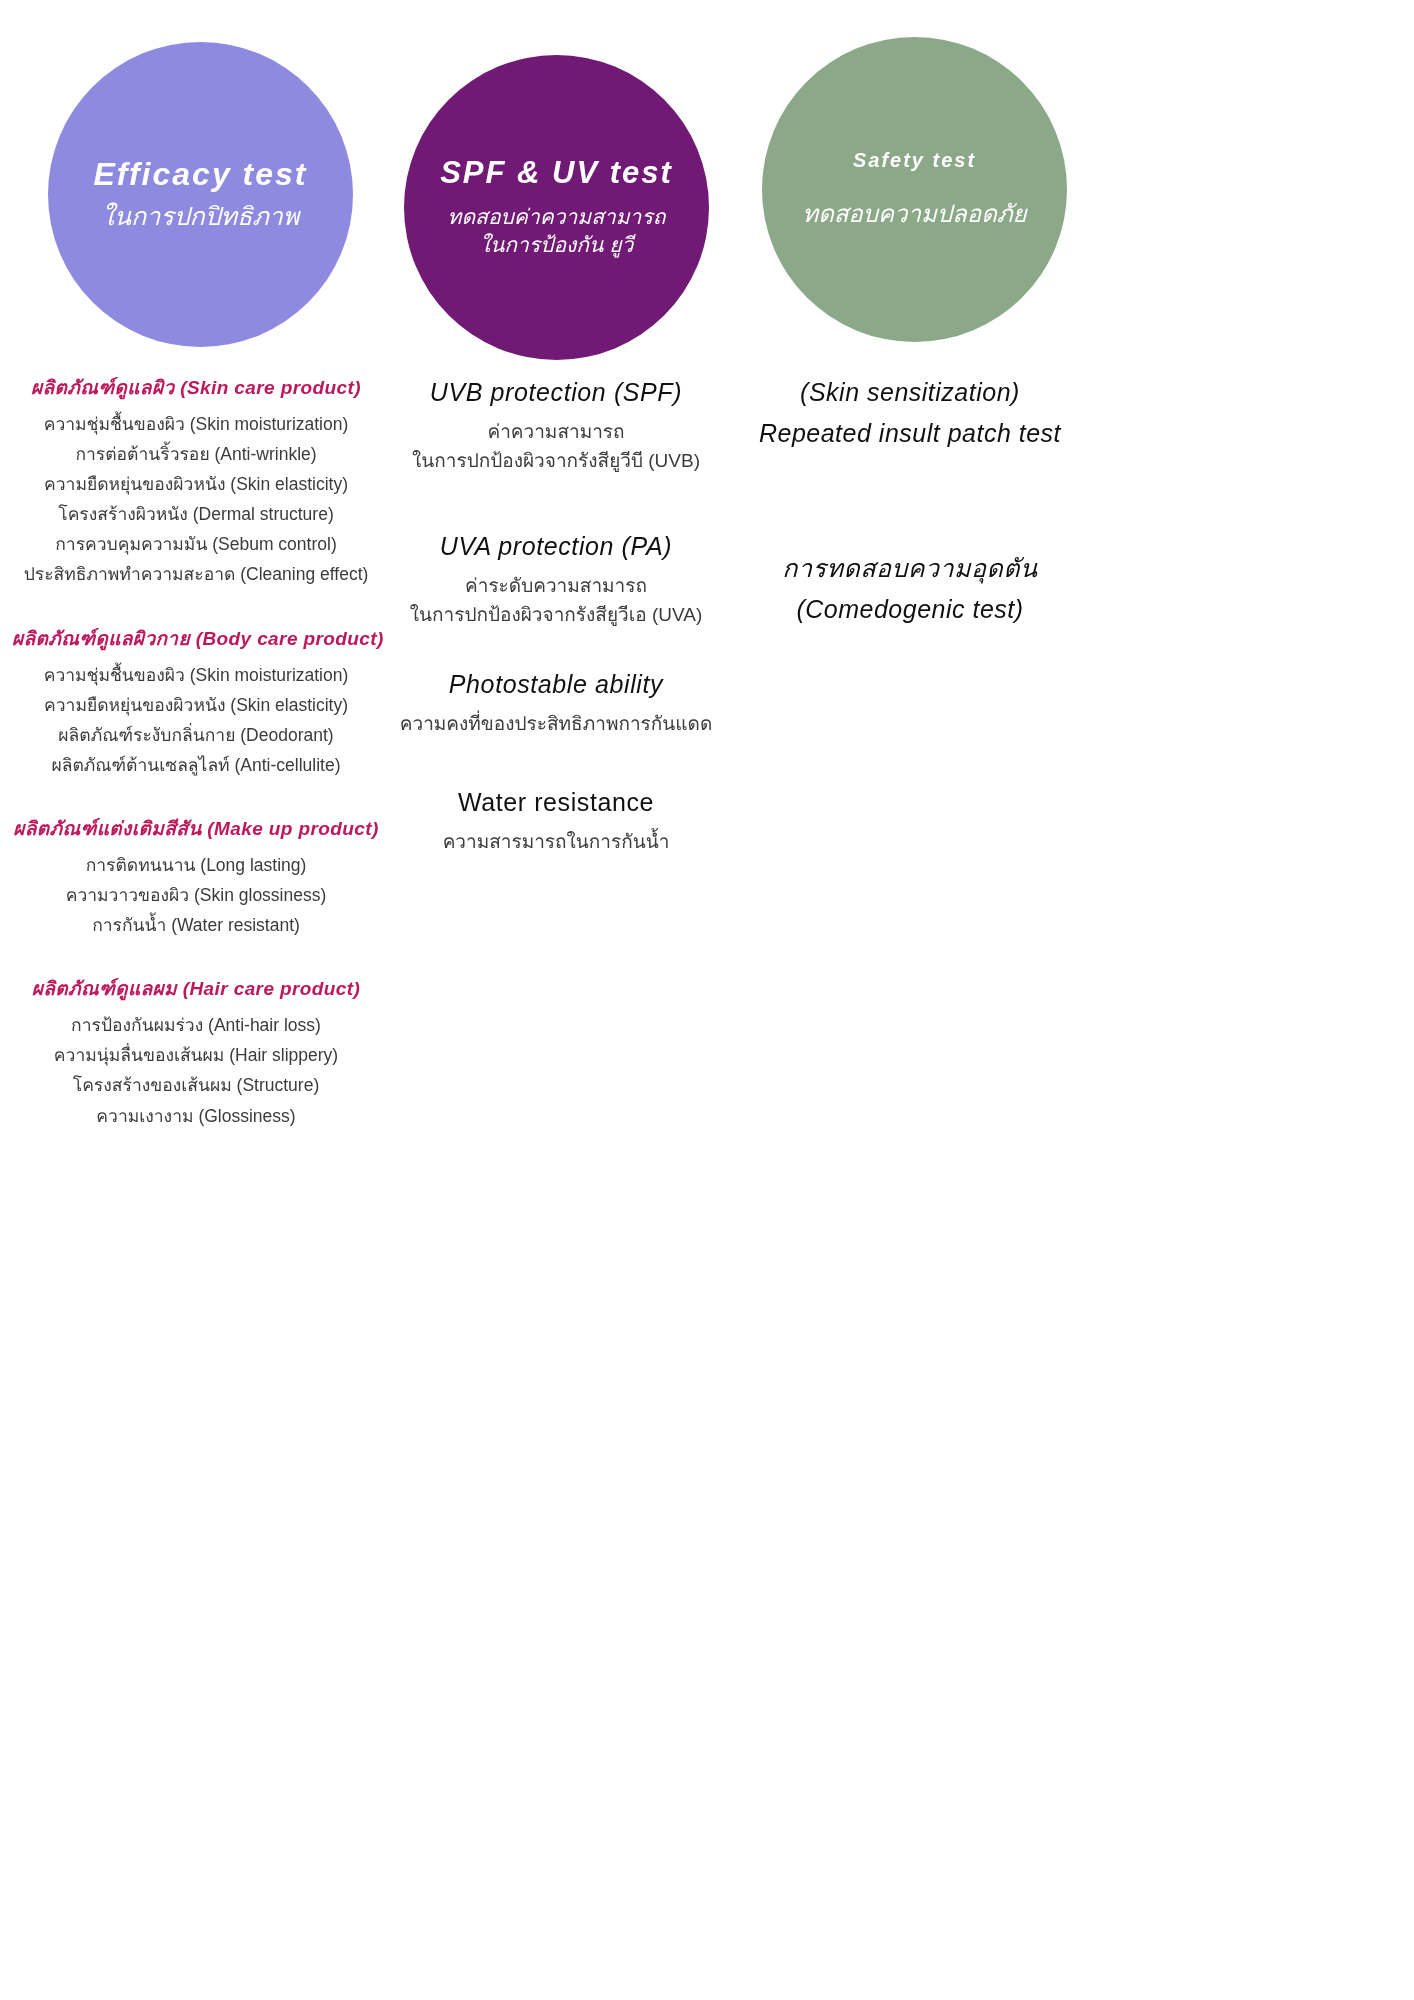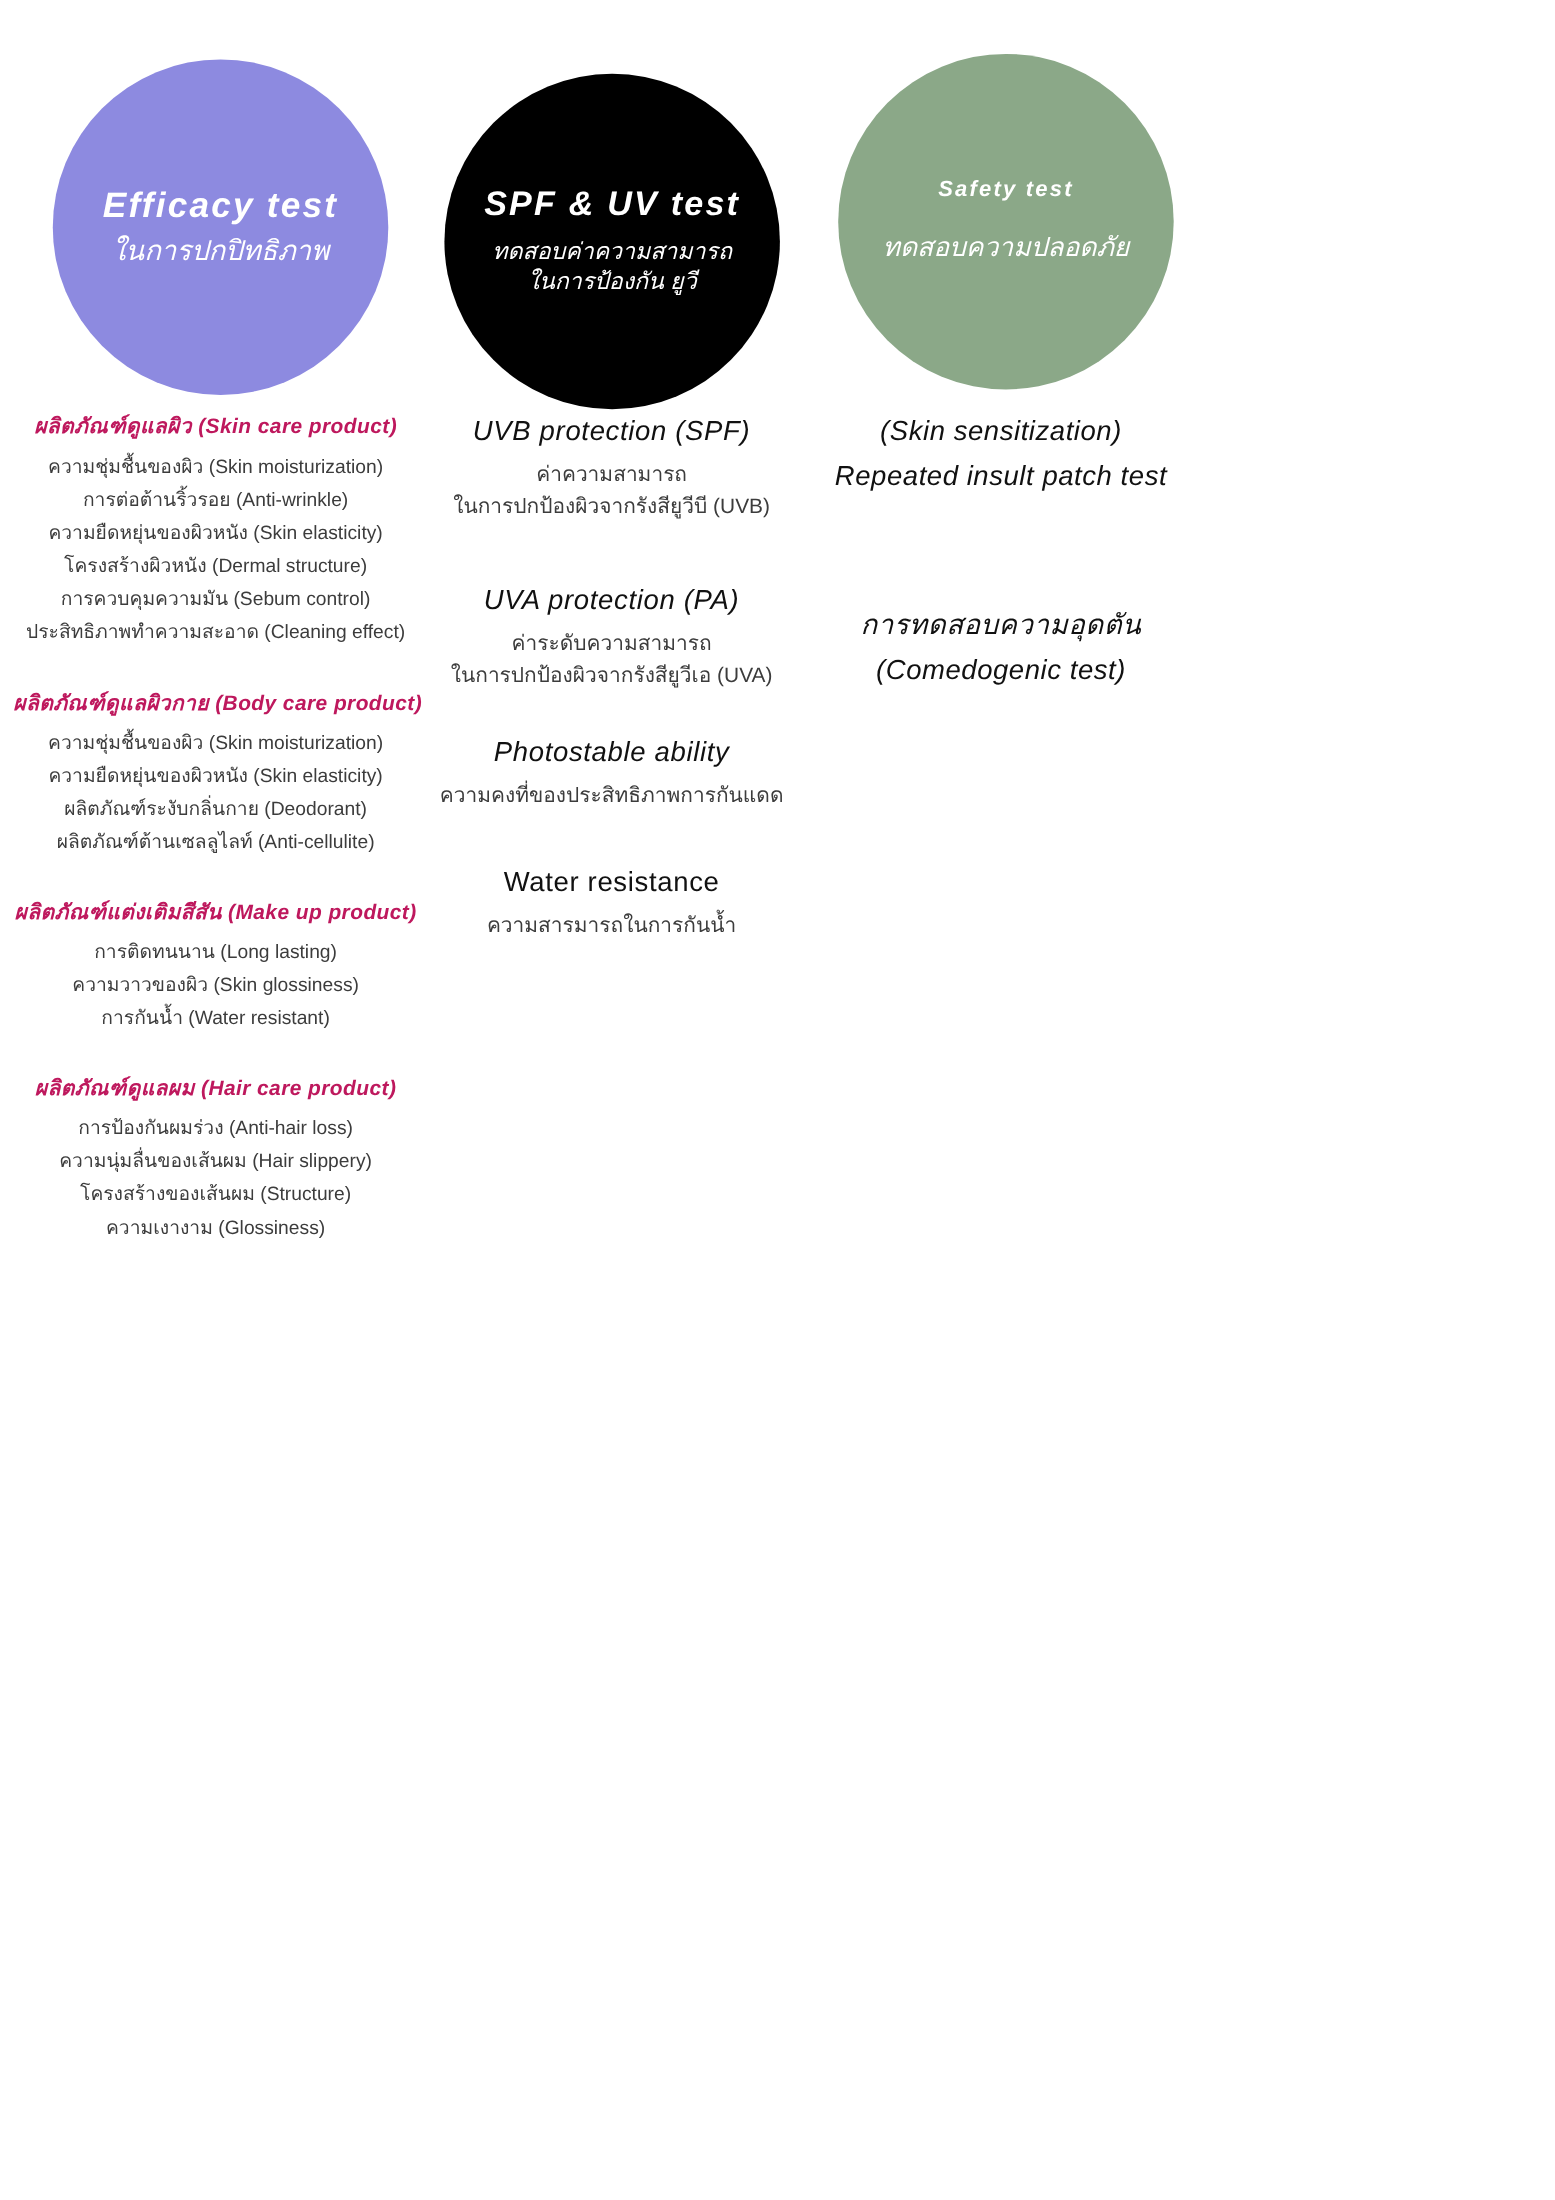--- a/index.html
+++ b/index.html
@@ -13,21 +13,21 @@
     position: relative;
     width: 1414px;
     height: 2000px;
     overflow: hidden;
     background: #ffffff;
   }
 
   
   .circles {
     position: absolute;
-    top: 12px;
+    top: 0;
     left: 0;
     width: 1414px;
     height: 440px;
   }
   .circle {
     position: absolute;
     border-radius: 50%;
     display: flex;
     flex-direction: column;
     align-items: center;
@@ -142,21 +142,21 @@
 
 <div class="page">
 
   <div class="circles">
 
     <div class="circle" id="circle-1" style="background: rgb(141, 138, 224);">
       <div class="circle-en">Efficacy test</div>
       <div class="circle-th">ในการปกปิทธิภาพ</div>
     </div>
 
-    <div class="circle" id="circle-2" style="background: #000000;">
+    <div class="circle" id="circle-2" style="background: #701a75;">
       <div class="circle-en">SPF &amp; UV test</div>
       <div class="circle-th">ทดสอบค่าความสามารถ</div>
       <div class="circle-th">ในการป้องกัน ยูวี</div>
     </div>
 
     <div class="circle" id="circle-3" style="background: rgb(139, 168, 136);">
       <div class="circle-en">Safety test</div>
       <div class="circle-th">ทดสอบความปลอดภัย</div>
     </div>
 

